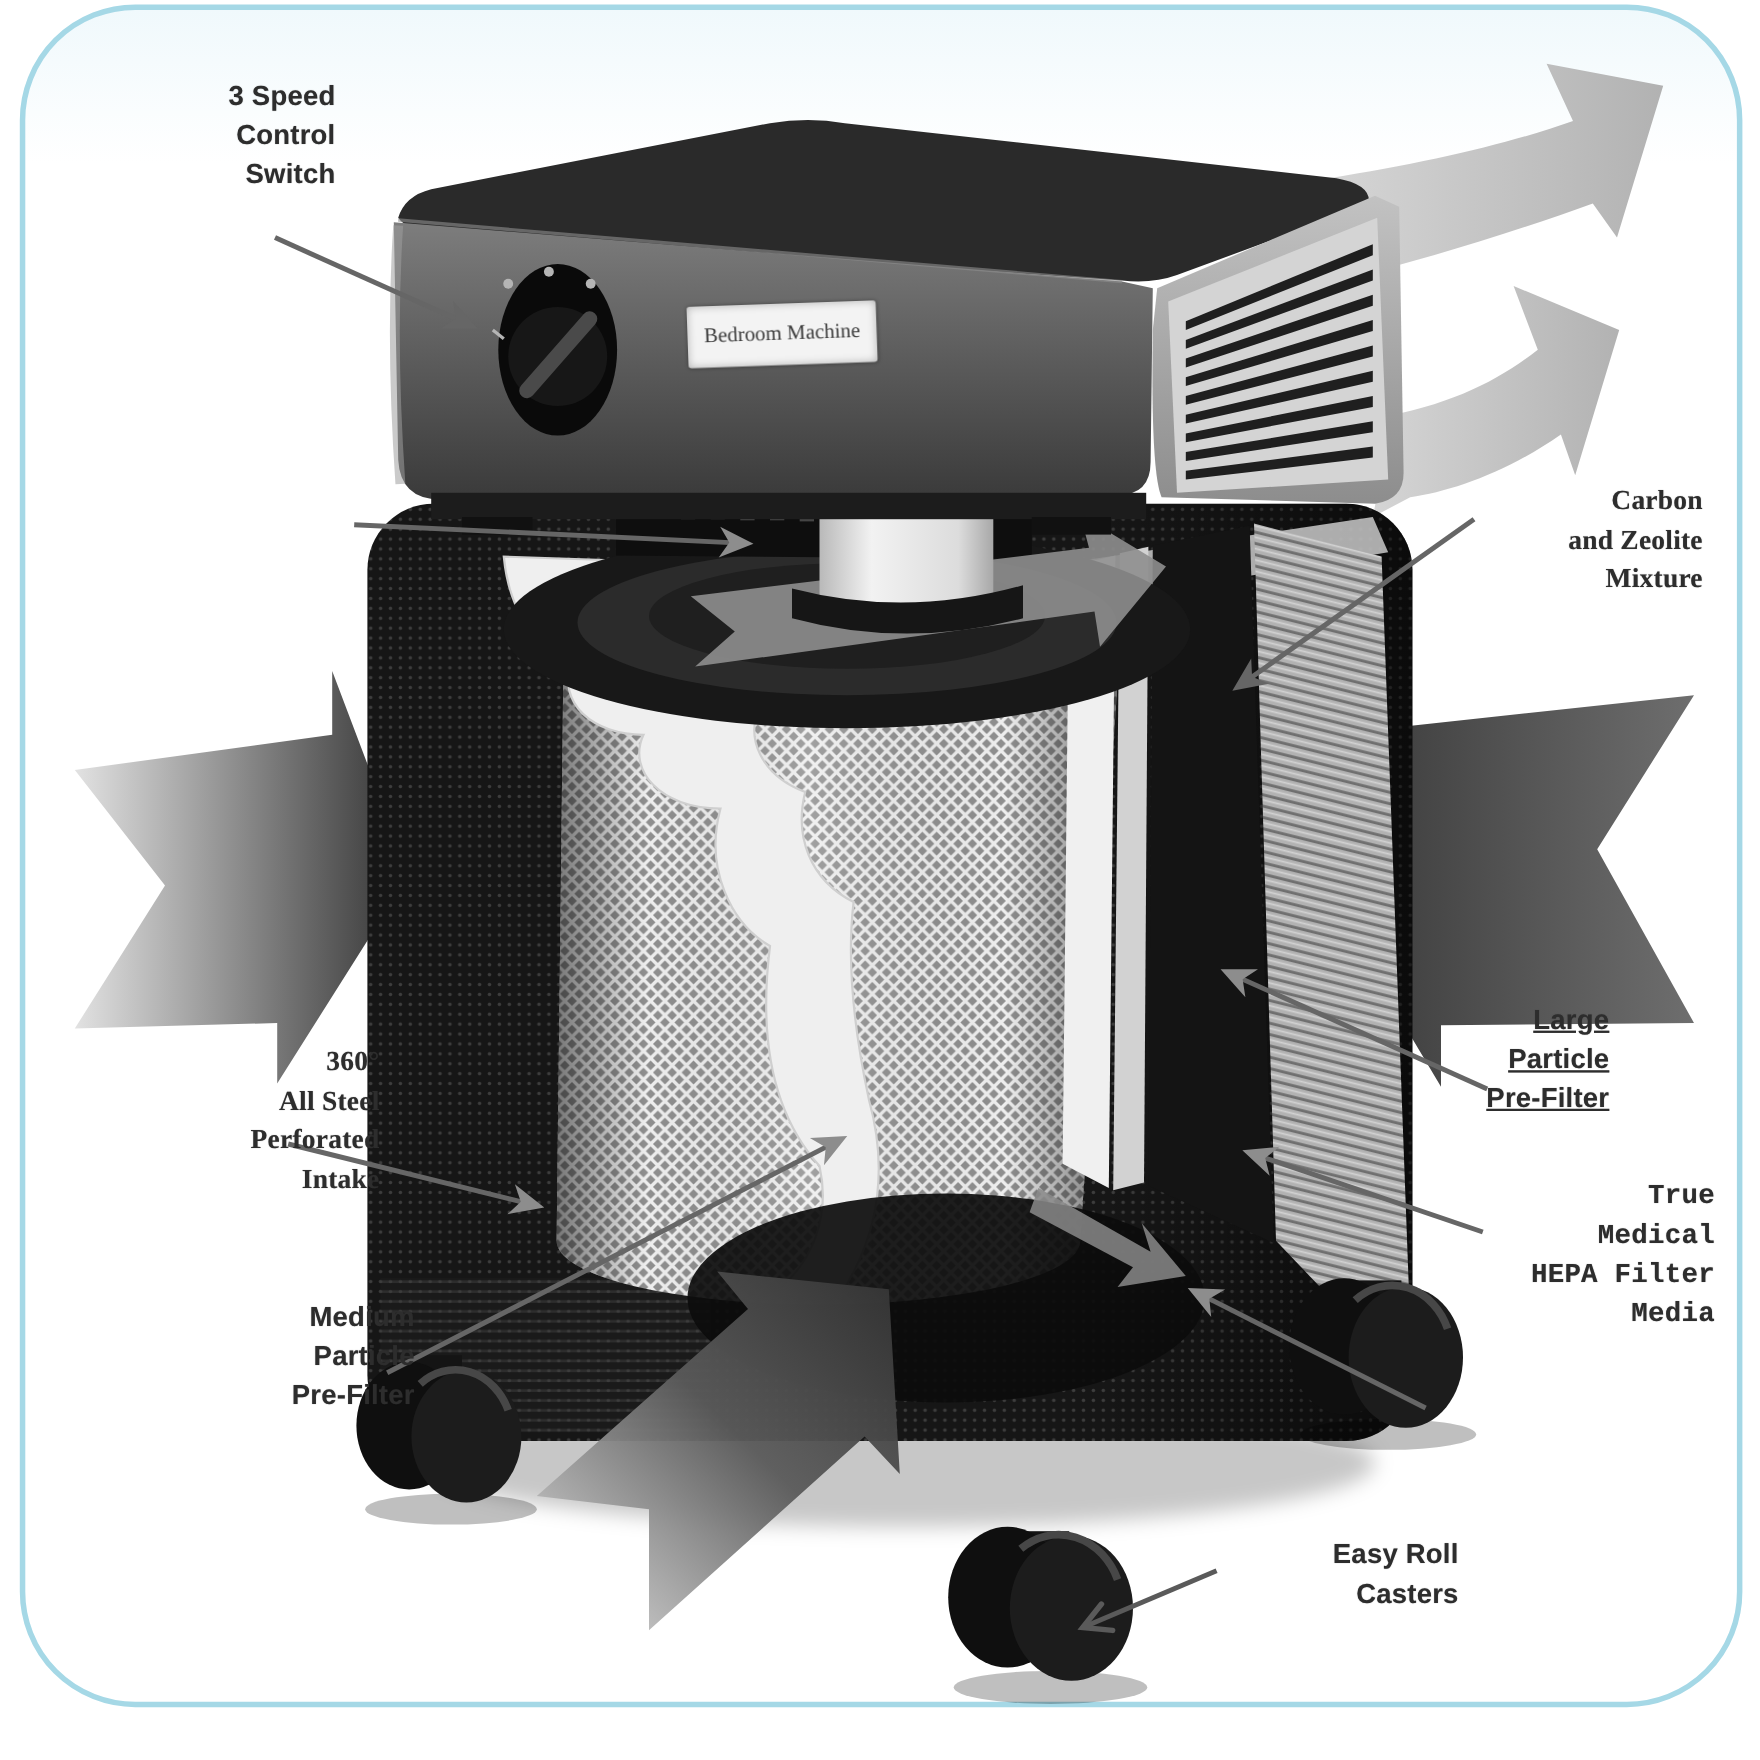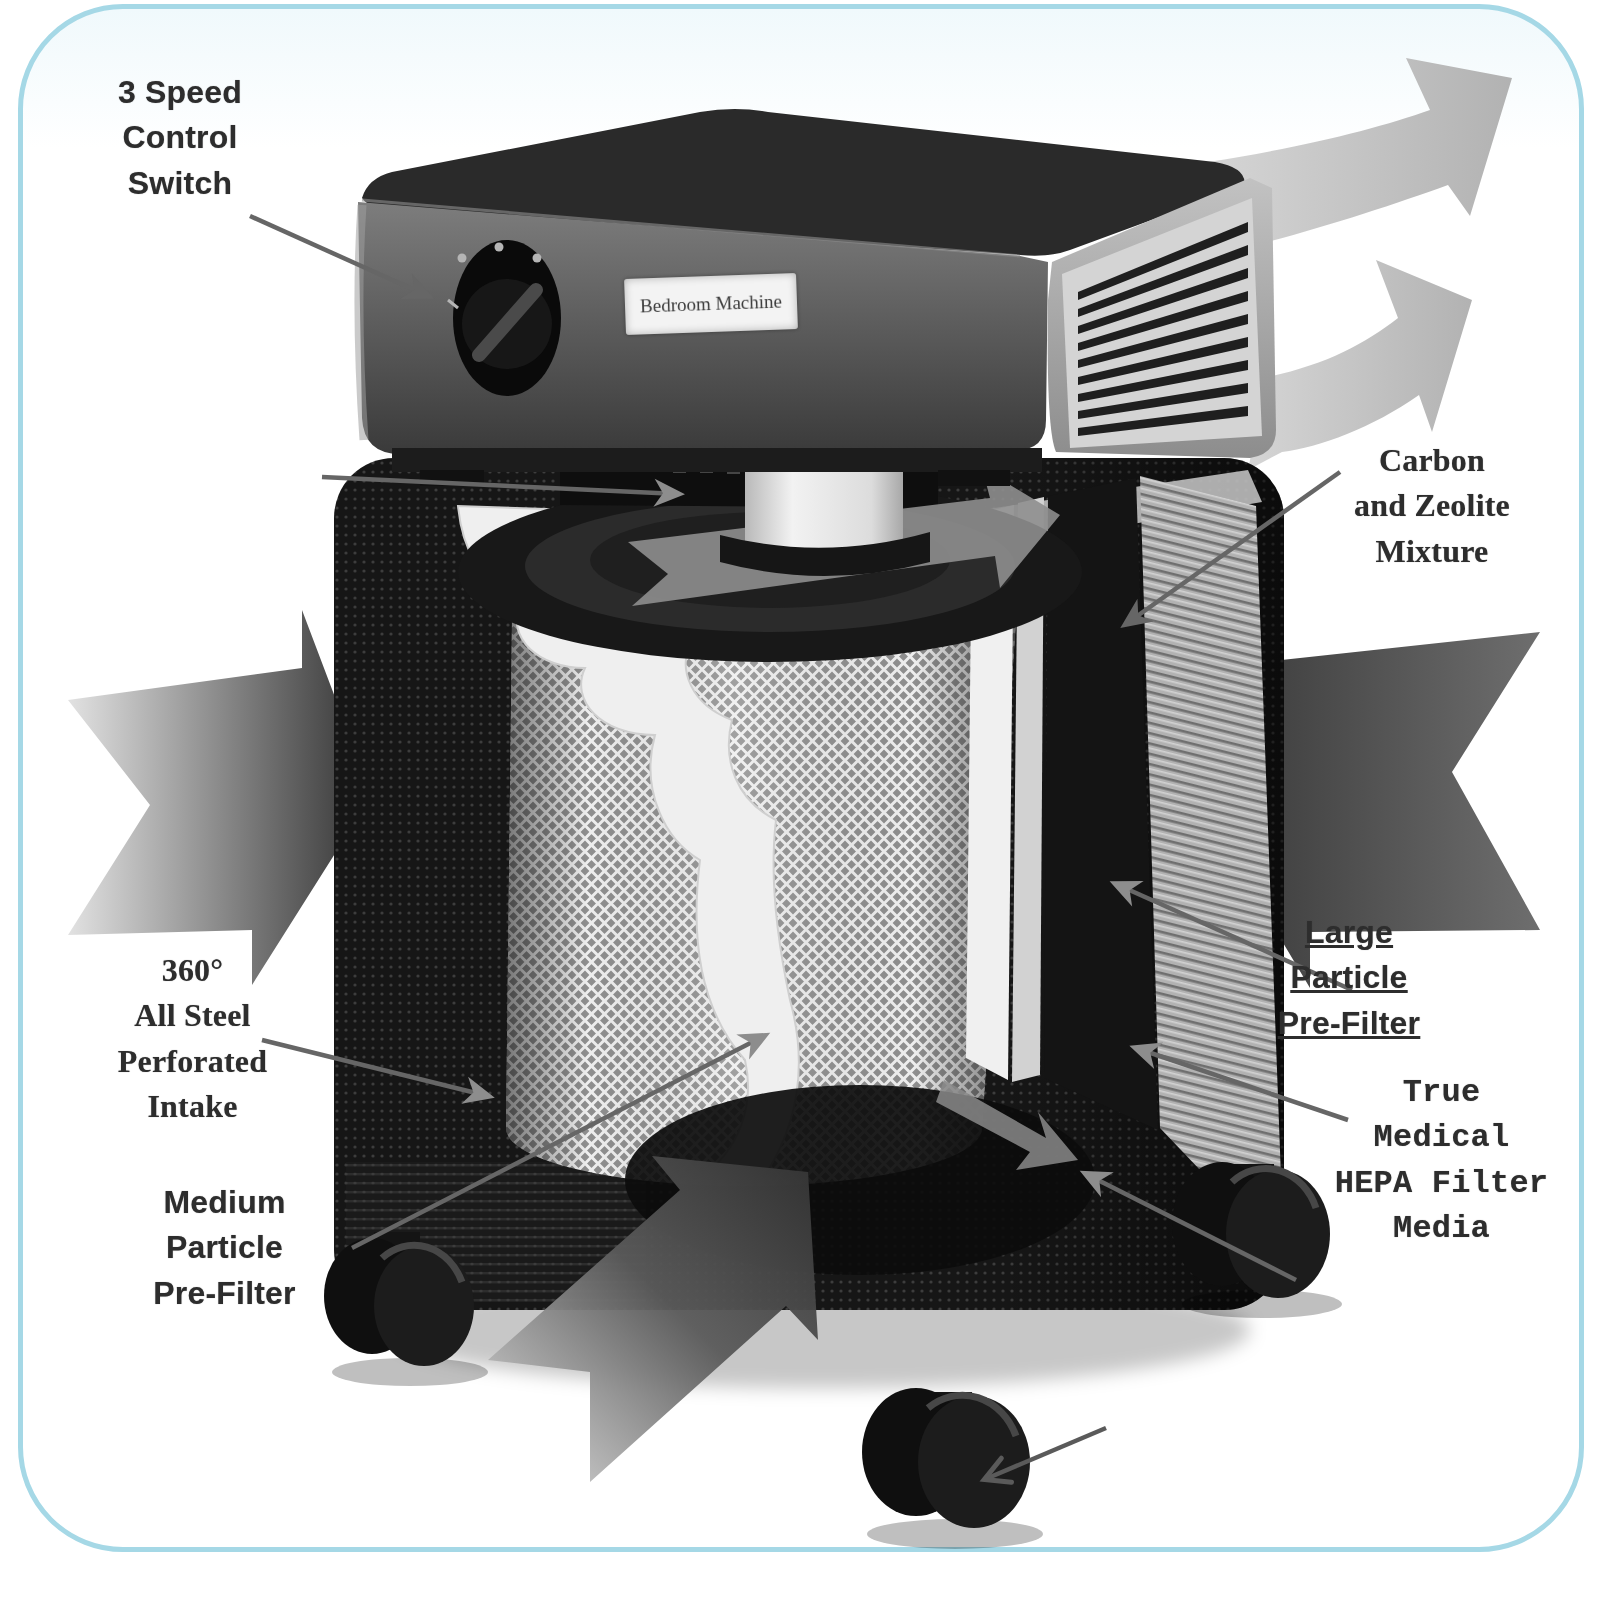--- a/index.html
+++ b/index.html
@@ -2,22 +2,22 @@
 <html><head>
 <meta charset="utf-8">
 <style>
   html,body{margin:0;padding:0;background:#ffffff;}
   #stage{position:relative;width:1600px;height:1600px;overflow:hidden;
          font-family:"Liberation Sans",sans-serif;background:#ffffff;}
   .card{position:absolute;left:18px;top:4px;width:1556px;height:1538px;
         border:5px solid #a5d8e6;border-radius:105px;
         background:linear-gradient(#f0f9fc,#ffffff 140px);}
   #art{position:absolute;left:0;top:0;z-index:1;}
-  .lbl{position:absolute;z-index:2;font-weight:700;font-size:32px;line-height:1.42;
-       color:#2d2d2d;text-align:center;white-space:pre-line;letter-spacing:.2px;
+  .lbl{position:absolute;z-index:2;font-weight:700;font-size:25px;line-height:1.42;
+       color:#2d2d2d;text-align:right;white-space:pre-line;letter-spacing:.2px;
        text-shadow:0 0 1px rgba(45,45,45,.45);}
   #lbl-speed   {left:55px;  top:70px;  width:250px;}
   #lbl-motor   {left:30px;  top:326px; width:350px;}
   #lbl-intake  {left:40px;  top:948px; width:305px;font-family:Liberation Serif, serif;}
   #lbl-medium  {left:72px;  top:1180px;width:305px;}
   #lbl-carbonzeo{left:1316px;top:438px; width:232px;font-family:Liberation Serif, serif;}
   #lbl-large   {left:1235px;top:910px; width:228px;text-decoration:underline;}
   #lbl-hepa    {left:1324px;top:1070px;width:235px;font-family:Liberation Mono, monospace;}
   #lbl-cloth   {left:1234px;top:1284px;width:252px;}
   #lbl-casters {left:1096px;top:1396px;width:230px;}
@@ -272,15 +272,17 @@
   <div class="lbl" id="lbl-carbonzeo">Carbon
 and Zeolite
 Mixture</div>
   <div class="lbl" id="lbl-large">Large
 Particle
 Pre-Filter</div>
   <div class="lbl" id="lbl-hepa">True
 Medical
 HEPA Filter
 Media</div>
+  <div class="lbl" id="lbl-casters">Easy Roll
+Casters</div>
 
   <div id="nameplate">Bedroom Machine</div>
 </div>
 
 </body></html>

